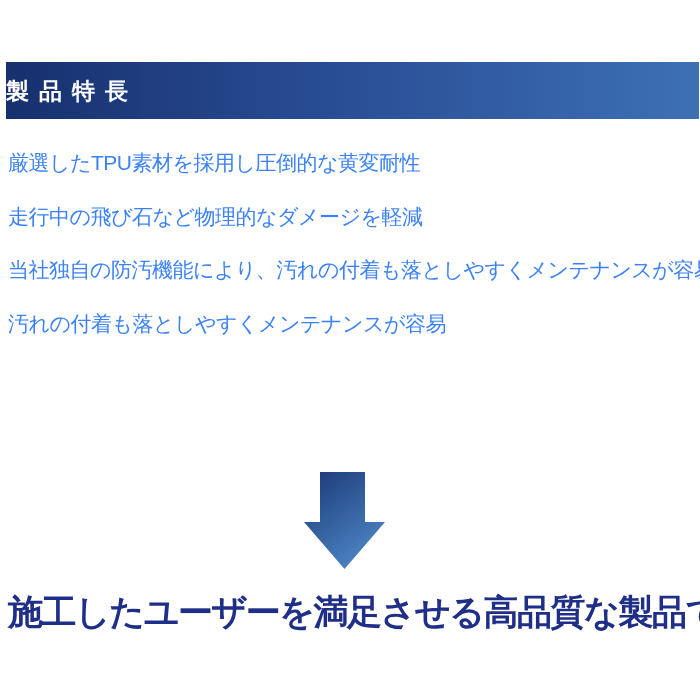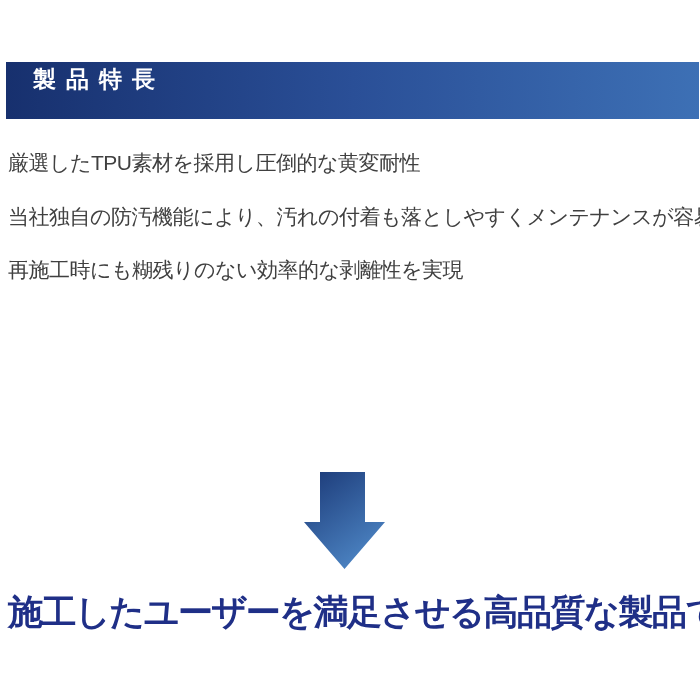--- a/index.html
+++ b/index.html
@@ -13,36 +13,36 @@
     font-family: "Liberation Sans", "DejaVu Sans", sans-serif;
   }
   .header-bar {
     position: absolute;
     left: 6px;
     top: 62px;
     width: 693px;
     height: 57px;
     background: linear-gradient(to right, #17306e 0%, #2a4f97 50%, #3d70b5 100%);
     display: flex;
-    padding-left: 27px;
+    align-items: center;
   }
   .header-title {
     color: #ffffff;
     font-family: "Liberation Serif", "DejaVu Serif", serif;
     font-size: 23px;
     font-weight: 600;
     letter-spacing: 10px;
     padding-top: 2px;
   }
   .features {
     position: absolute;
     left: 8px;
     top: 136px;
     width: 690px;
-    color: #404040;
+    color: #3b82f6;
     font-size: 21px;
     font-weight: 500;
     letter-spacing: -0.5px;
     line-height: 53.5px;
     white-space: nowrap;
   }
   .feature-line { height: 53.5px; }
   .arrow-wrap {
     position: absolute;
     left: 304px;
@@ -67,22 +67,23 @@
 <body>
 
 <div class="page">
 
   <div class="header-bar">
     <span class="header-title">製品特長</span>
   </div>
 
   <div class="features">
     <div class="feature-line">厳選したTPU素材を採用し圧倒的な黄変耐性</div>
+    <div class="feature-line">走行中の飛び石など物理的なダメージを軽減</div>
     <div class="feature-line">当社独自の防汚機能により、汚れの付着も落としやすくメンテナンスが容易</div>
-    <div class="feature-line">再施工時にも糊残りのない効率的な剥離性を実現</div>
+    <div class="feature-line">汚れの付着も落としやすくメンテナンスが容易</div>
   </div>
 
   <div class="arrow-wrap">
     <svg width="81" height="98" viewBox="0 0 81 98" xmlns="http://www.w3.org/2000/svg" aria-hidden="true">
       <defs>
         <linearGradient id="arrowGrad" x1="0.1" y1="0" x2="0.7" y2="1">
           <stop offset="0" stop-color="#1d3c7a"></stop>
           <stop offset="1" stop-color="#4e87c6"></stop>
         </linearGradient>
       </defs>

